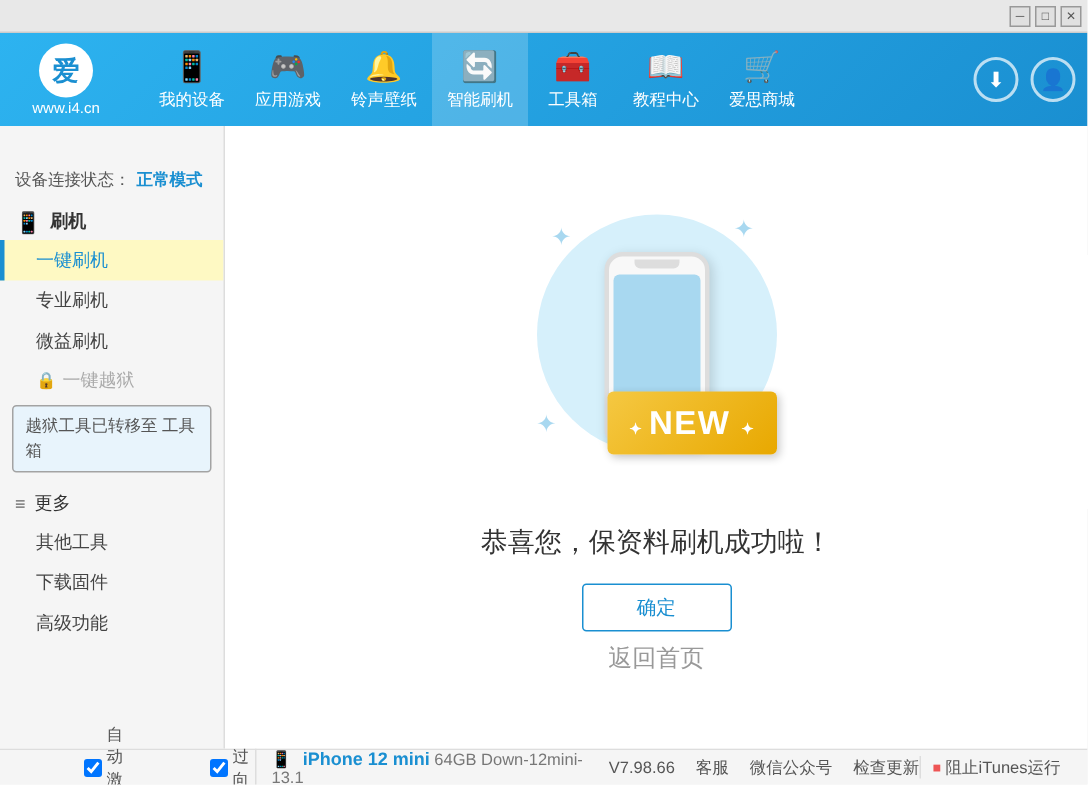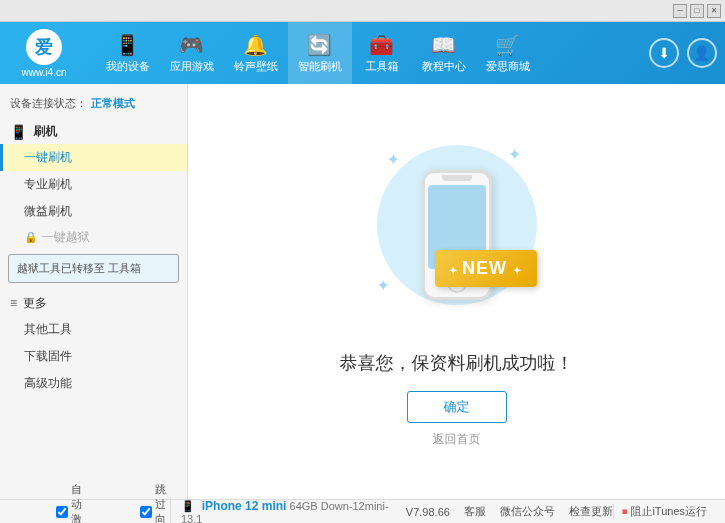--- a/index.html
+++ b/index.html
@@ -102,24 +102,24 @@
 
     
     .main-area {
       display: flex;
       height: calc(523px - 22px - 62px - 24px);
       
     }
 
     
     .sidebar {
-      width: 188px;
+      width: 150px;
       background: #f5f5f5;
       border-right: 1px solid #ddd;
-      padding: 8px 0;
+      padding: 24px 0;
       display: flex;
       flex-direction: column;
       height: 415px;
       overflow-y: auto;
     }
 
     .status-bar-top {
       padding: 4px 10px;
       font-size: 11px;
       color: #555;
@@ -271,26 +271,26 @@
       font-size: 16px;
       z-index: 3;
     }
     .sparkle-1 { top: 15px; left: 20px; }
     .sparkle-2 { top: 10px; right: 25px; }
     .sparkle-3 { bottom: 40px; left: 10px; }
 
     
     .new-badge {
       position: absolute;
-      bottom: 48px;
+      bottom: 30px;
       right: 10px;
       background: linear-gradient(135deg, #f5c842, #e8a800);
       color: #fff;
       font-weight: bold;
-      font-size: 18px;
+      font-size: 22px;
       padding: 8px 14px;
       border-radius: 4px;
       z-index: 4;
       box-shadow: 2px 2px 6px rgba(0,0,0,0.2);
       letter-spacing: 1px;
     }
     .new-badge::before {
       content: "✦ ";
       font-size: 10px;
     }
@@ -314,21 +314,21 @@
       color: #1a8fd1;
       border-radius: 3px;
       cursor: pointer;
       font-size: 13px;
       margin-bottom: 8px;
       font-family: "Microsoft YaHei", sans-serif;
     }
 
     .go-home-link {
       color: #999;
-      font-size: 12px;
+      font-size: 16px;
       cursor: pointer;
       text-decoration: none;
     }
 
     
     .bottom-bar {
       height: 24px;
       background: #f5f5f5;
       border-top: 1px solid #ddd;
       display: flex;

